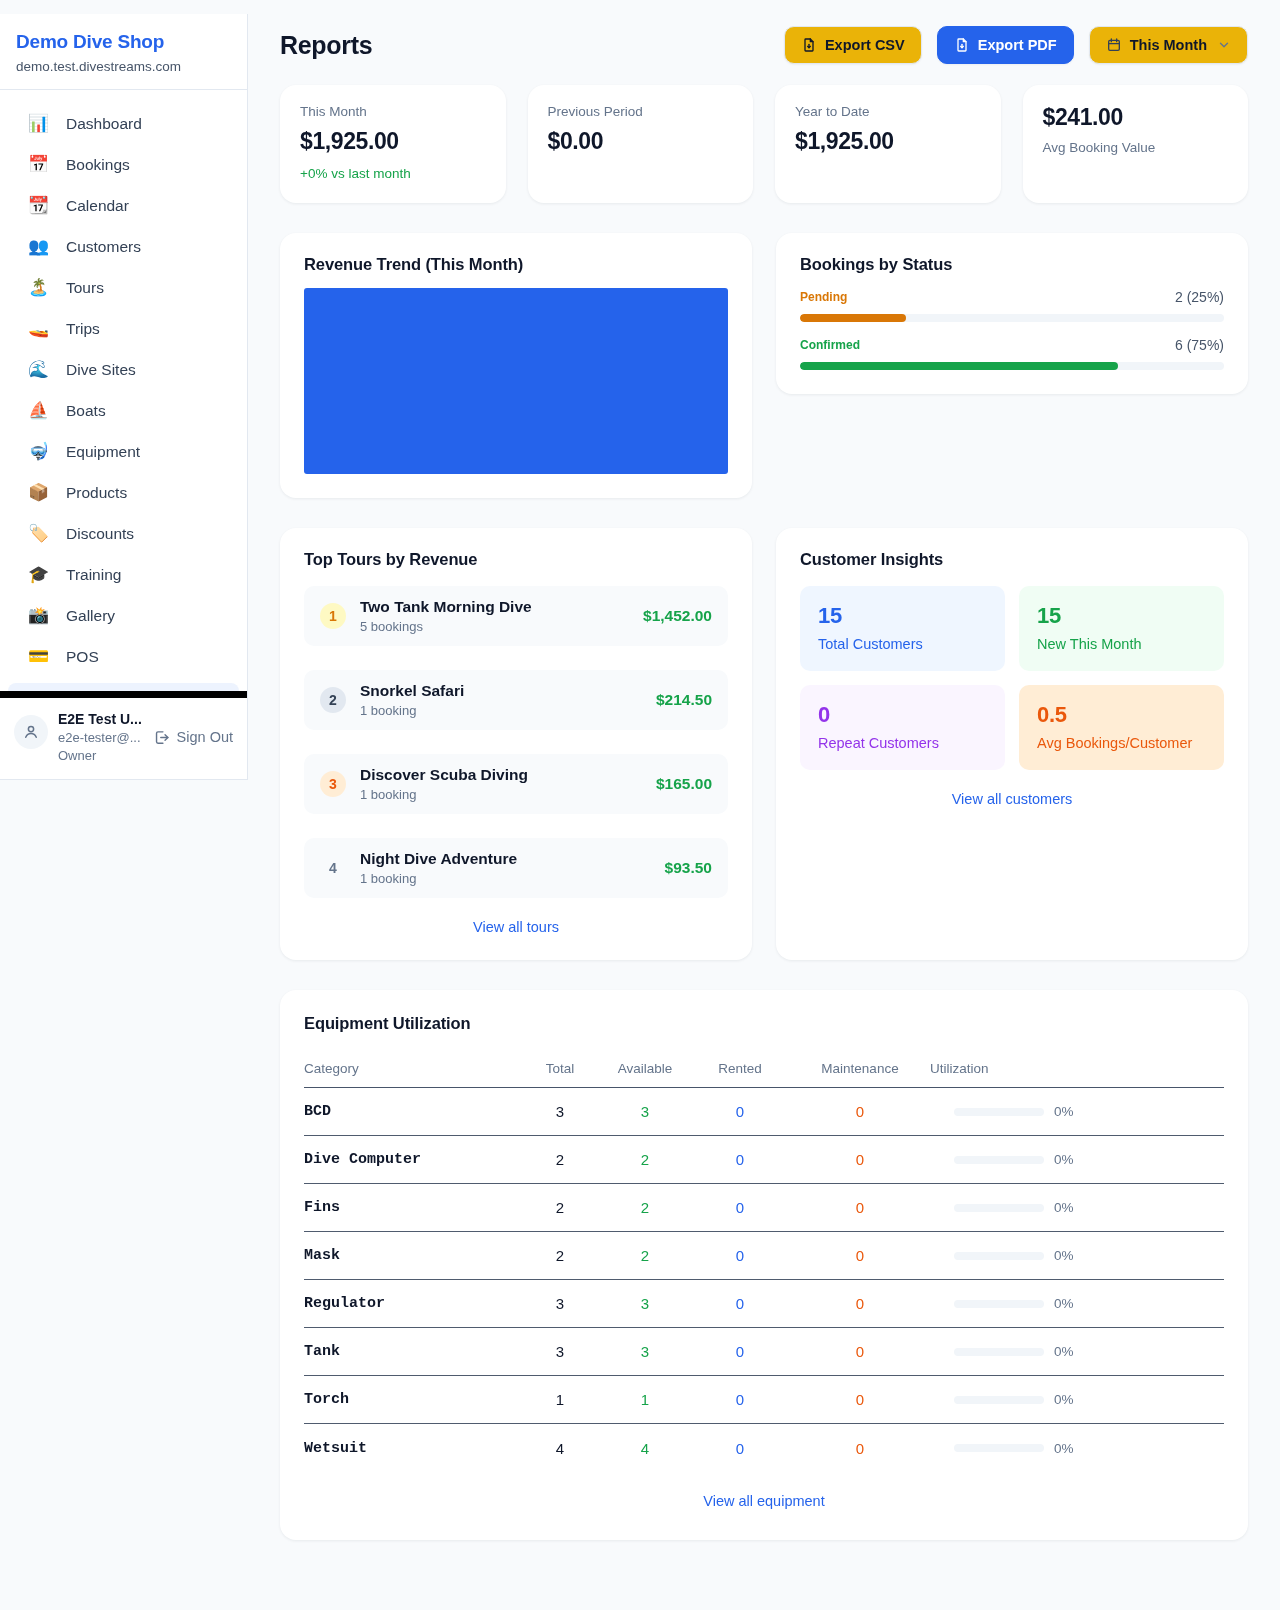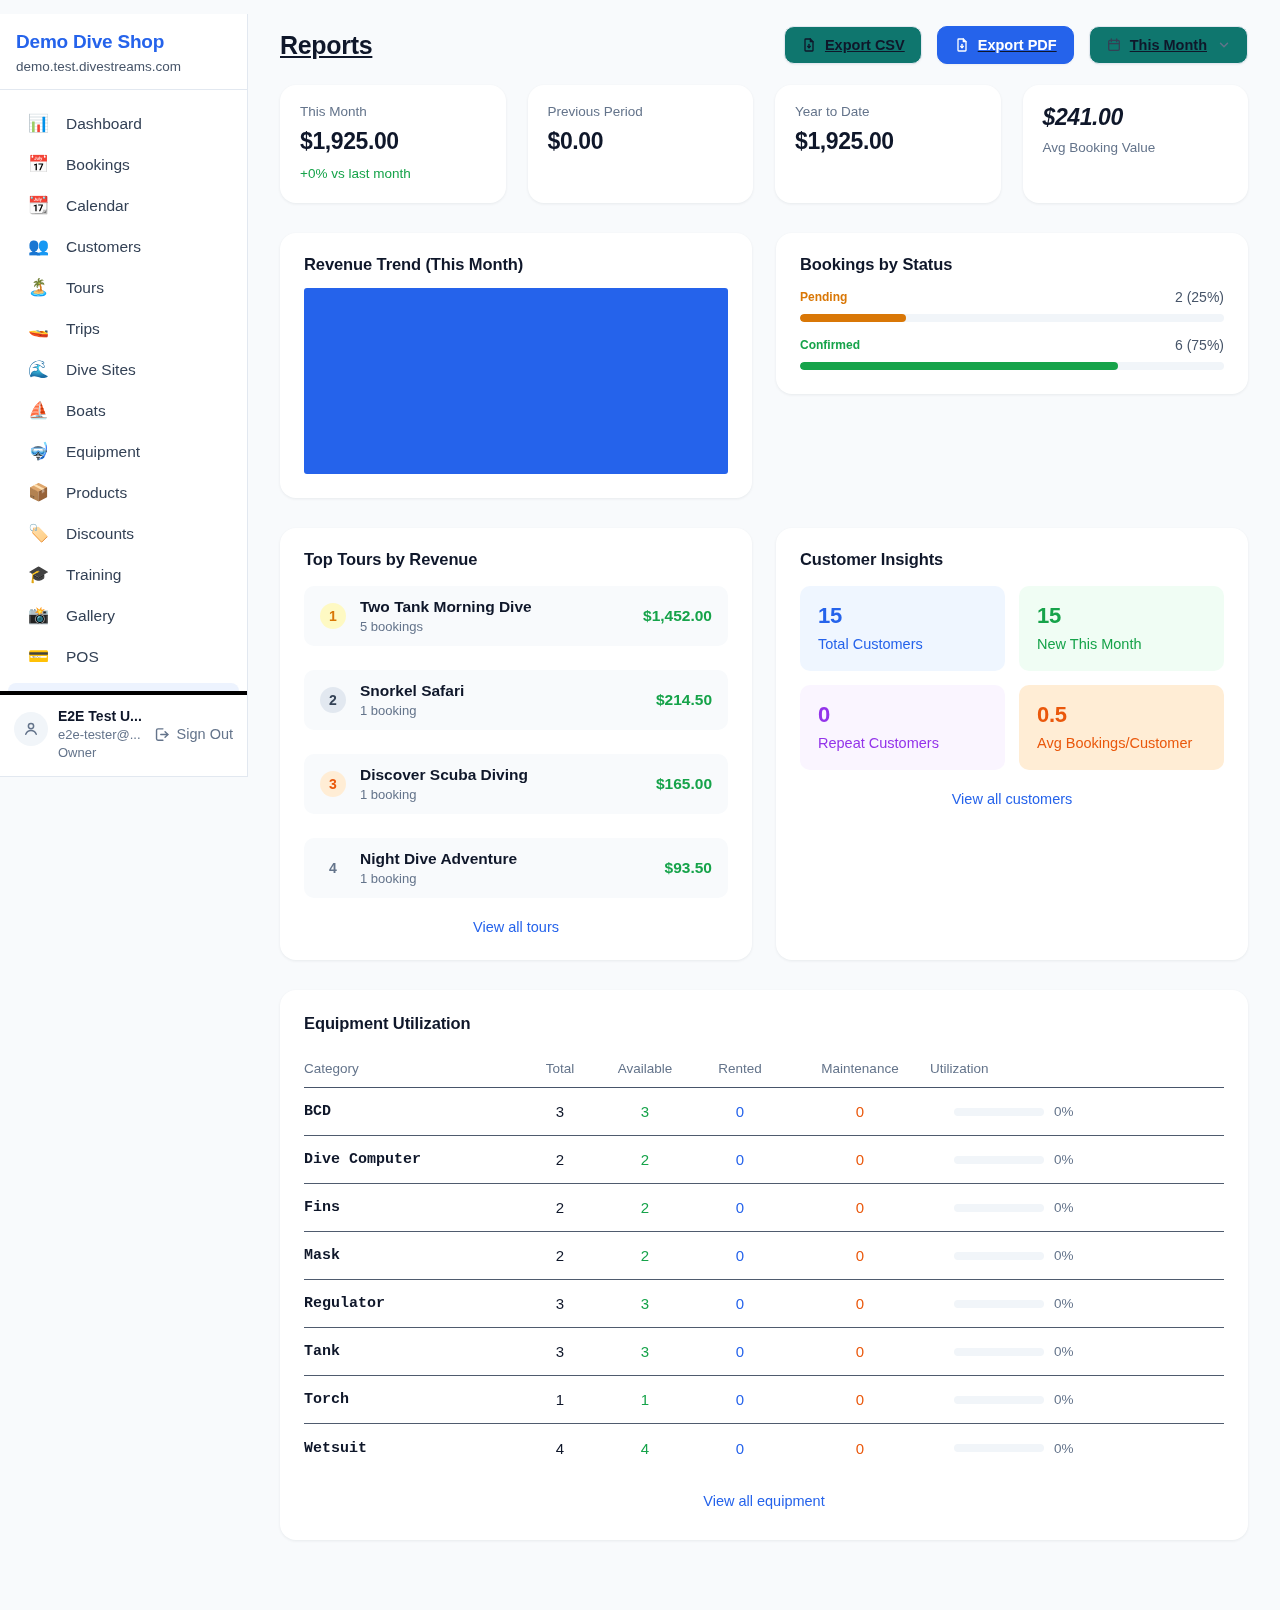--- a/index.html
+++ b/index.html
@@ -11,51 +11,51 @@
     border-right:1px solid #e2e8f0; border-bottom:1px solid #e2e8f0; }
   .brand { padding:17px 16px 15px; border-bottom:1px solid #e2e8f0; }
   .brand-name { font-size:19px; font-weight:800; color:#2563eb; letter-spacing:-.2px; }
   .brand-domain { font-size:13.5px; color:#475569; margin-top:6px; }
   .nav { padding:13px 8px 0; }
   .nav-item { display:flex; align-items:center; gap:16px; padding:10px 20px;
     font-size:15.5px; color:#334155; border-radius:8px; cursor:pointer; }
   .nav-icon { width:22px; font-size:17px; text-align:center; flex:0 0 22px; }
   .active-sliver { height:8px; margin:6px 8px 0; border-radius:8px 8px 0 0; background:#edf3fe; }
   .user { display:flex; align-items:flex-start; gap:10px; padding:13px 14px 16px;
-    border-top:4px solid #000000; }
+    border-top:7px solid #000000; }
   .avatar { width:34px; height:34px; border-radius:50%; background:#f1f5f9;
     display:flex; align-items:center; justify-content:center; flex:0 0 34px; margin-top:4px; }
   .user-info { min-width:0; }
   .user-name { font-size:14px; font-weight:700; color:#0f172a; }
   .user-email { font-size:13px; color:#64748b; margin-top:3px; }
   .user-role { font-size:13px; color:#64748b; margin-top:3px; }
   .signout { margin-left:auto; align-self:center; display:flex; align-items:center; gap:7px;
     color:#64748b; font-size:14.5px; cursor:pointer; white-space:nowrap; }
 
   
   .main { margin-left:248px; padding:26px 32px 40px; }
-  .page-header { display:flex; align-items:center; justify-content:space-between; margin-bottom:21px;text-decoration:underline; }
+  .page-header { display:flex; align-items:center; justify-content:space-between; margin-bottom:21px; }
   .page-title { font-size:25px; font-weight:800; letter-spacing:-.3px; }
   .actions { display:flex; gap:15px; }
   .btn { display:inline-flex; align-items:center; gap:8px; height:38px; padding:0 16px;
-    border:1px solid #e2e8f0; border-radius:10px; background:#0f766e; color:#0f172a;
+    border:1px solid #e2e8f0; border-radius:10px; background:#eab308; color:#0f172a;
     font-size:14.5px; font-weight:600; font-family:inherit; cursor:pointer;
     box-shadow:0 1px 2px rgba(15,23,42,.05); }
   .btn-primary { background:#2563eb; border-color:#2563eb; color:#fff; }
   .btn svg { display:block; }
   .chev { margin-left:2px; }
 
   .card { background:#fff; border-radius:16px; box-shadow:0 1px 3px rgba(15,23,42,.07); }
 
   .grid-stats { display:grid; grid-template-columns:repeat(4,1fr); gap:22px; margin-bottom:30px; }
   .stat { padding:19px 20px 22px; }
   .stat-label { font-size:13.5px; color:#64748b; }
   .stat-value { font-size:23px; font-weight:800; letter-spacing:-.4px; margin-top:9px; }
   .stat-delta { font-size:13.5px; color:#16a34a; margin-top:11px; }
-  .stat.value-first .stat-value { margin-top:0;font-style:italic; }
+  .stat.value-first .stat-value { margin-top:0; }
   .stat.value-first .stat-label { margin-top:9px; }
 
   .row2 { display:grid; grid-template-columns:1fr 1fr; gap:24px; align-items:start; margin-bottom:30px; }
   .row3 { display:grid; grid-template-columns:1fr 1fr; gap:24px; margin-bottom:30px; }
   .panel { padding:22px 24px 24px; }
   .panel-title { font-size:16.5px; font-weight:700; letter-spacing:-.1px; }
   .chart-rect { height:186px; margin-top:14px; background:#2563eb; border-radius:3px; }
 
   .status-group { margin-top:15px; }
   .status-head { display:flex; justify-content:space-between; align-items:center; }

